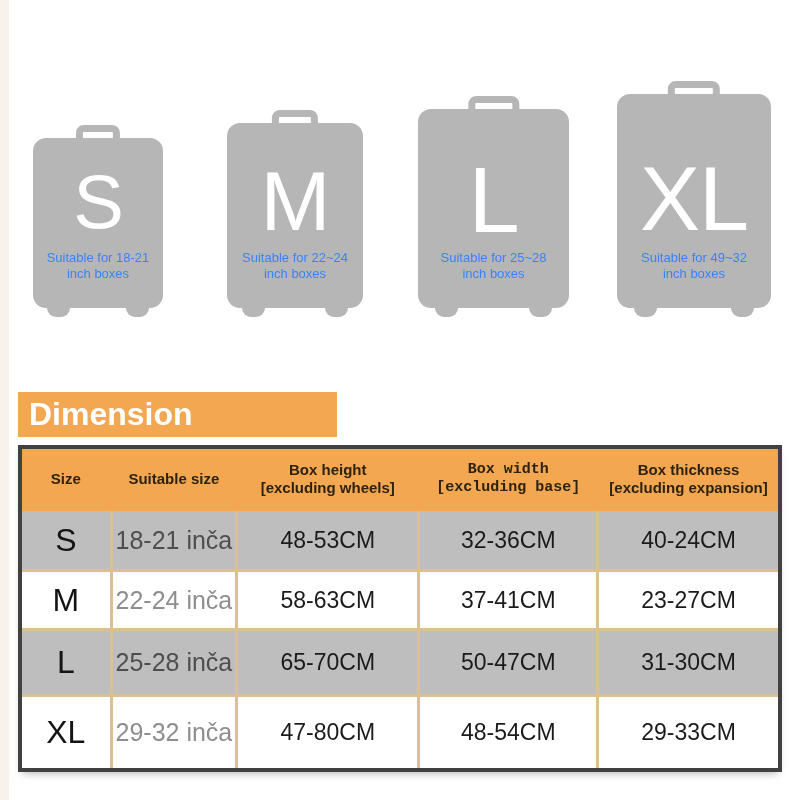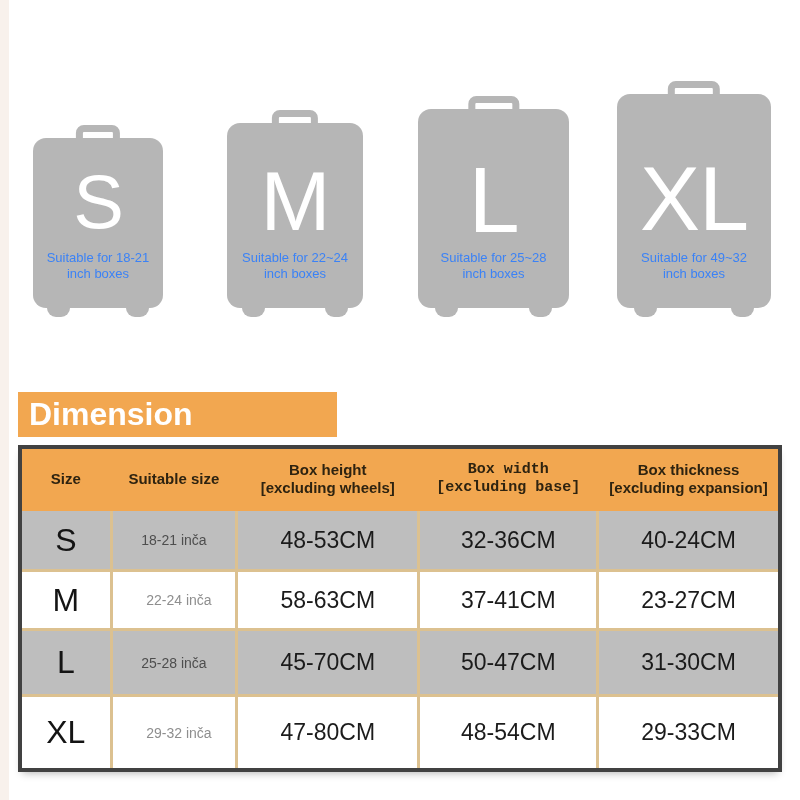--- a/index.html
+++ b/index.html
@@ -85,23 +85,23 @@
   tr.row-gray td  { background:#bebebe; }
   tr.row-white td { background:#ffffff; }
 
   .col-size  { width:12%; }
   .col-suit  { width:16.5%; }
   .col-h     { width:24%; }
   .col-w     { width:23.5%;font-family:Liberation Mono, monospace; }
   .col-t     { width:24%; }
 
   .c-size { font-size:32px; color:#141414; }
-  .c-suit { font-size:14px; }
+  .c-suit { font-size:25px; }
   tr.row-gray  .c-suit { color:#4e4e4e; }
-  tr.row-white .c-suit { color:#8e8e8e;padding-left:12px; }
+  tr.row-white .c-suit { color:#8e8e8e; }
   .c-val  { font-size:23px; color:#1b1b1b; }
 </style>
 </head>
 <body>
 
 <div class="edge-tint"></div>
 
 <div class="case case-s">
   <div class="handle"></div>
   <div class="wheel wheel-l"></div>
@@ -188,21 +188,21 @@
     <tr class="r1 row-white">
       <td class="c-size">M</td>
       <td class="c-suit">22-24 inča</td>
       <td class="c-val">58-63CM</td>
       <td class="c-val">37-41CM</td>
       <td class="c-val">23-27CM</td>
     </tr>
     <tr class="r2 row-gray">
       <td class="c-size">L</td>
       <td class="c-suit">25-28 inča</td>
-      <td class="c-val">45-70CM</td>
+      <td class="c-val">65-70CM</td>
       <td class="c-val">50-47CM</td>
       <td class="c-val">31-30CM</td>
     </tr>
     <tr class="r3 row-white">
       <td class="c-size">XL</td>
       <td class="c-suit">29-32 inča</td>
       <td class="c-val">47-80CM</td>
       <td class="c-val">48-54CM</td>
       <td class="c-val">29-33CM</td>
     </tr>

